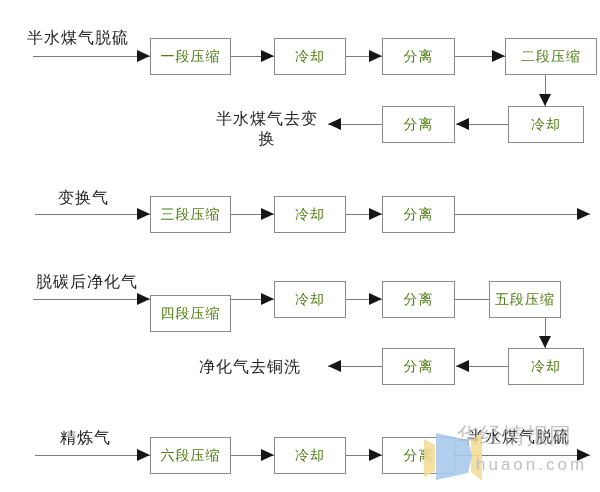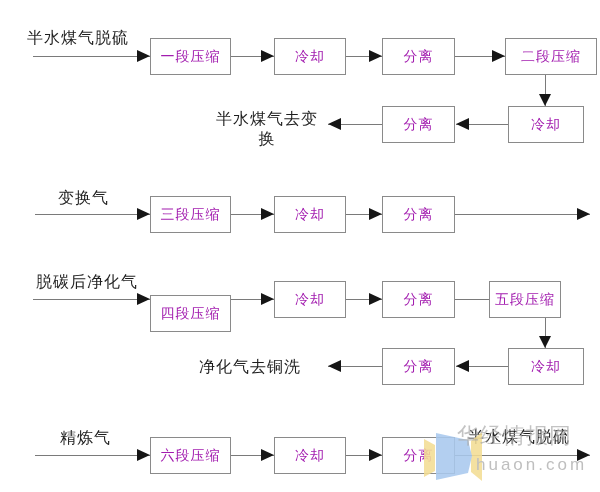--- a/index.html
+++ b/index.html
@@ -4,21 +4,21 @@
 <style>
   html,body{margin:0;padding:0;background:#ffffff;}
   .canvas{
     position:relative;width:600px;height:492px;background:#ffffff;overflow:hidden;
     font-family:"Liberation Serif","DejaVu Serif",serif;
   }
   .box{
     position:absolute;box-sizing:border-box;height:37px;
     border:1px solid #8a8a8a;background:#ffffff;
     display:flex;align-items:center;justify-content:center;
-    font-size:14px;letter-spacing:1px;color:#a21caf;
+    font-size:14px;letter-spacing:1px;color:#4d7c0f;
   }
   .hl{position:absolute;height:1px;background:#7a7a7a;}
   .vl{position:absolute;width:1px;background:#7a7a7a;}
   .ar,.al,.ad{position:absolute;width:0;height:0;}
   .ar{border-top:6px solid transparent;border-bottom:6px solid transparent;border-left:13px solid #161616;}
   .al{border-top:6px solid transparent;border-bottom:6px solid transparent;border-right:13px solid #161616;}
   .ad{border-left:6px solid transparent;border-right:6px solid transparent;border-top:12px solid #161616;}
   .lbl{position:absolute;font-size:16px;letter-spacing:1px;color:#1e1e1e;white-space:nowrap;}
   .lbl.wrap{white-space:normal;text-align:center;line-height:20px;}
   .wm-name{

